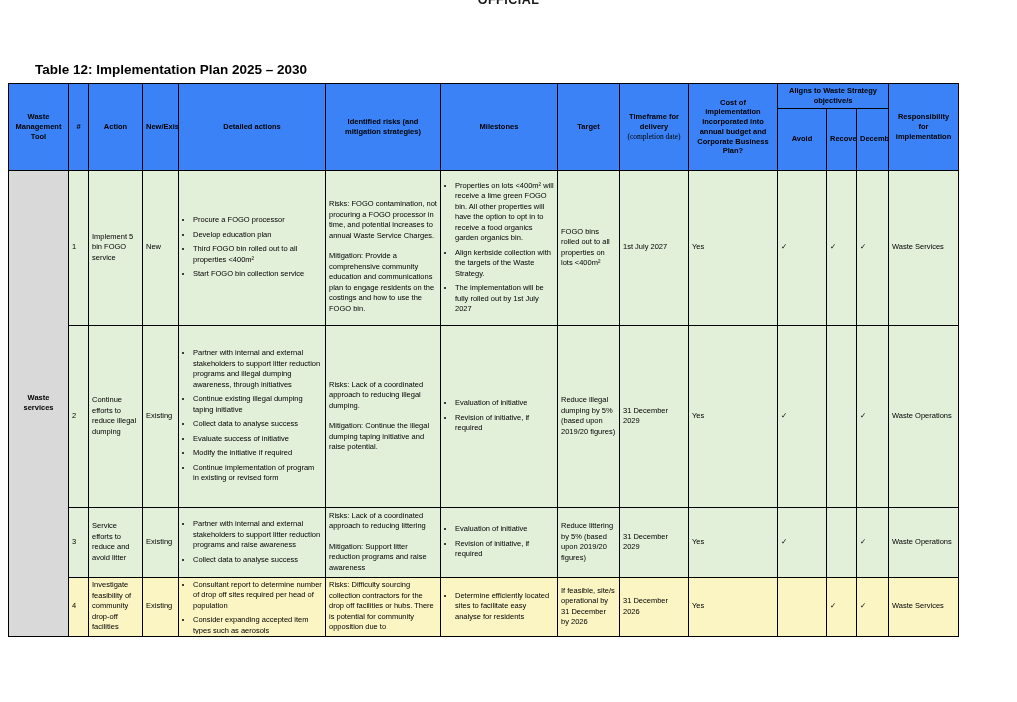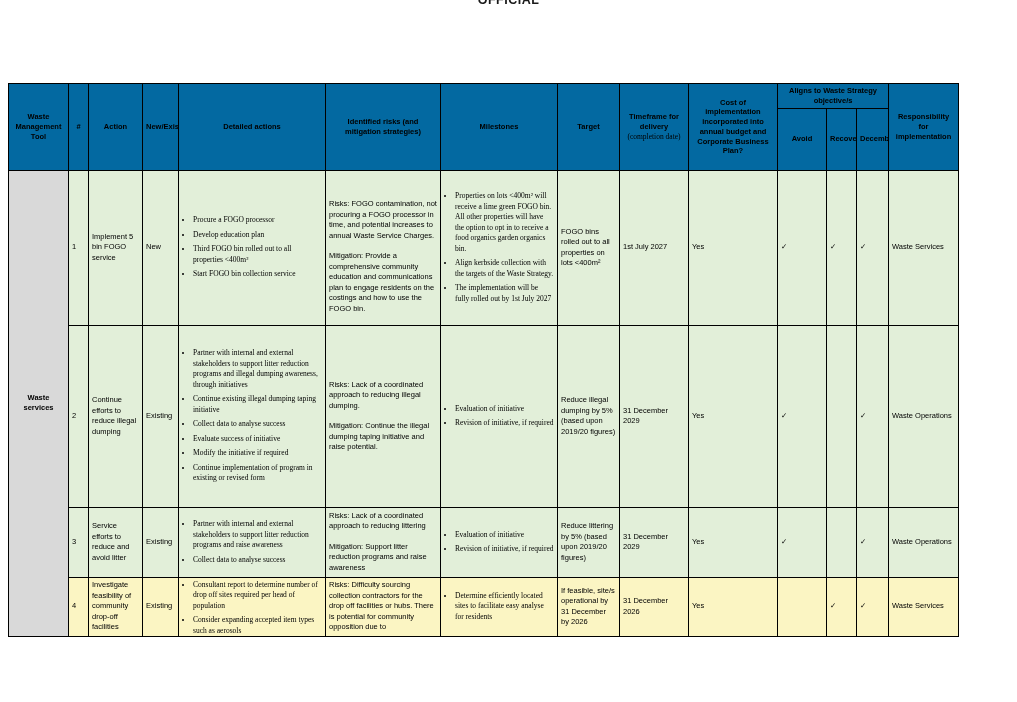--- a/index.html
+++ b/index.html
@@ -28,51 +28,52 @@
     width: 950px; border-collapse: collapse; table-layout: fixed;
     font-size: 7.5px; line-height: 1.4; color: #000;
   }
   .plan th, .plan td {
     border: 1px solid #000;
     padding: 2px 3px;
     vertical-align: middle;
     overflow: hidden;
   }
   .plan th {
-    background: #0369a1;
+    background: #3b82f6;
     font-weight: bold; text-align: center;
     line-height: 1.3;
   }
   .plan td { text-align: left; }
   td.green  { background: #e2efd9; }
   td.yellow { background: #fbf5c3; }
   td.toolcol {
     background: #d9d9d9; font-weight: bold; text-align: center;
     vertical-align: middle;
   }
   .hdr-note { display: block; font-weight: normal; font-family: Liberation Serif, serif; }
 
-  ul.bullets { margin: 0; padding-left: 11px; list-style: disc outside; font-family: Liberation Serif, serif; }
+  ul.bullets { margin: 0; padding-left: 11px; list-style: disc outside; }
   ul.bullets li { margin-bottom: 4px; }
   ul.bullets li:last-child { margin-bottom: 0; }
 
   .risks p { margin: 0; }
   .risks p + p { margin-top: 10px; }
   .clip-52 { max-height: 54px; overflow: hidden; }
   .clip-148 { max-height: 148px; overflow: hidden; margin-top: 18px; }
 
   td.check { text-align: left; padding-left: 3px; }
 </style>
 </head>
 <body>
 
 <div class="page">
 
   <div class="official-banner">OFFICIAL</div>
 
+  <div class="doc-title">Table 12: Implementation Plan 2025 – 2030</div>
 
   <table class="plan">
     <colgroup>
       <col style="width:60px">
         <col style="width:20px">
         <col style="width:54px">
       <col style="width:36px">
         <col style="width:147px">
         <col style="width:115px">
       <col style="width:117px">

